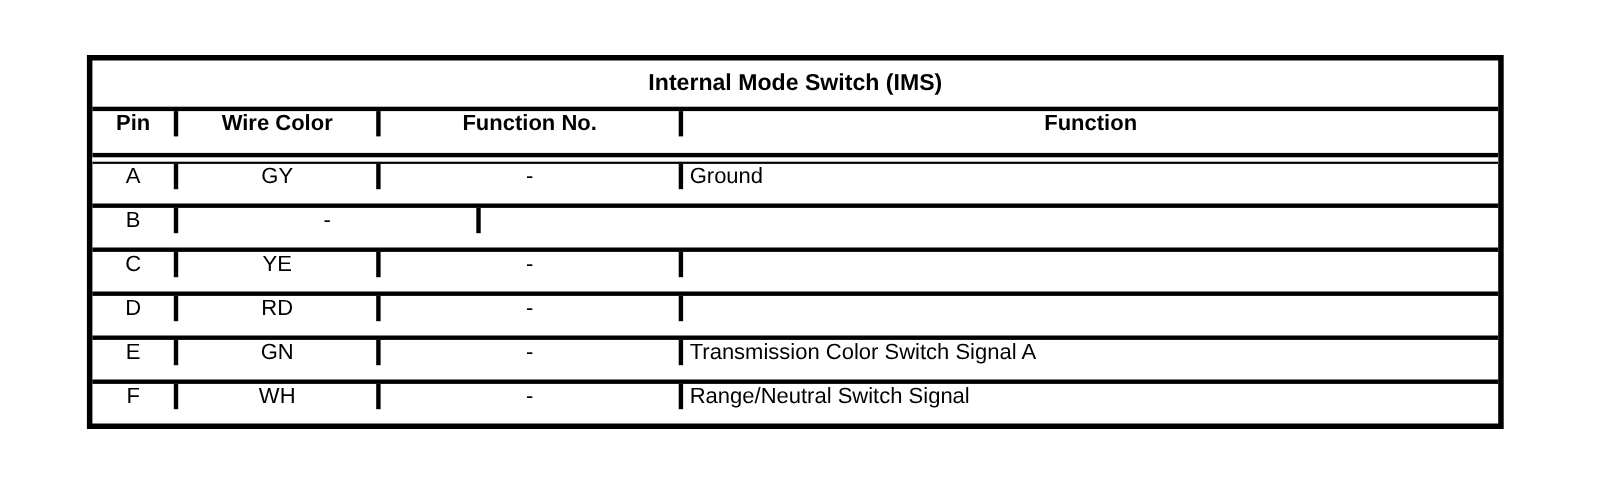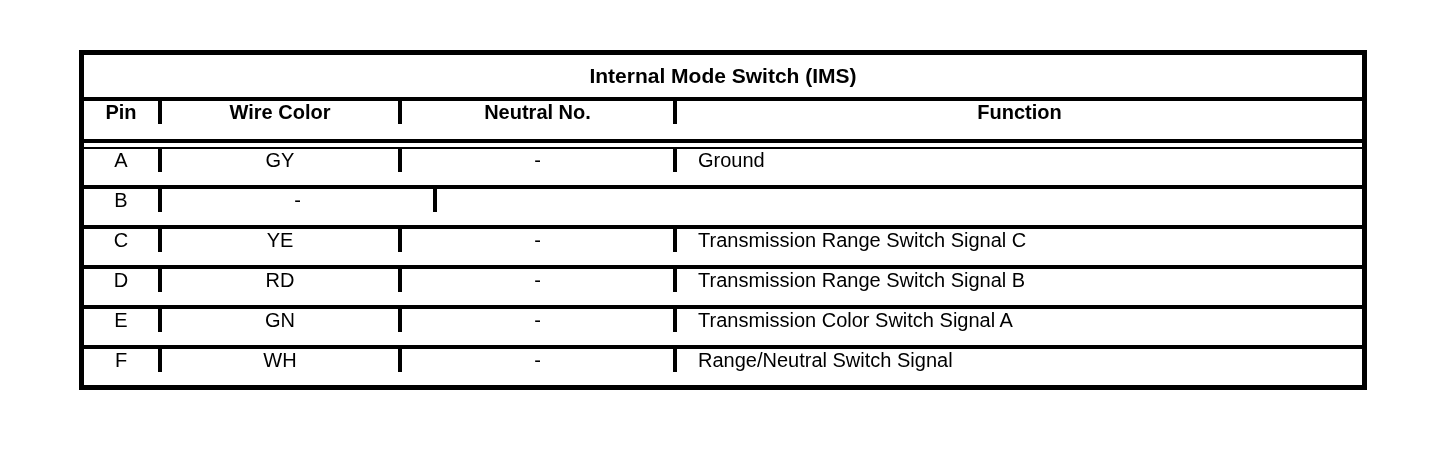--- a/index.html
+++ b/index.html
@@ -62,42 +62,42 @@
   }
   .cell {
     display: flex;
     align-items: center;
     justify-content: center;
     box-sizing: border-box;
     white-space: nowrap;
     overflow: hidden;
   }
   .col-pin      { width: 78px;  border-right: 4px solid #000000; }
-  .col-wire     { width: 240px; border-right: 4px solid #000000; }
+  .col-wire     { width: 184px; border-right: 4px solid #000000; }
   .col-circuit  { width: 275px; border-right: 4px solid #000000; }
   .col-function { flex: 1; border-radius: 19px; }
   .data-row .col-function {
     justify-content: flex-start;
-    padding-left: 21px;
+    padding-left: 6px;
   }
 </style>
 </head>
 <body>
 
 <div class="page">
   <div class="ims-table">
 
     <div class="title-row">
       <span>Internal Mode Switch (IMS)</span>
     </div>
 
     <div class="row header-row">
       <div class="cell col-pin">Pin</div>
       <div class="cell col-wire">Wire Color</div>
-      <div class="cell col-circuit">Neutral No.</div>
+      <div class="cell col-circuit">Function No.</div>
       <div class="cell col-function">Function</div>
     </div>
 
     <div class="double-sep"></div>
 
     <div class="row data-row">
       <div class="cell col-pin">A</div>
       <div class="cell col-wire">GY</div>
       <div class="cell col-circuit">-</div>
       <div class="cell col-function">Ground</div>
@@ -105,28 +105,26 @@
 
     <div class="row data-row">
       <div class="cell col-pin">B</div>
       <div class="cell col-circuit">-</div>
     </div>
 
     <div class="row data-row">
       <div class="cell col-pin">C</div>
       <div class="cell col-wire">YE</div>
       <div class="cell col-circuit">-</div>
-      <div class="cell col-function">Transmission Range Switch Signal C</div>
     </div>
 
     <div class="row data-row">
       <div class="cell col-pin">D</div>
       <div class="cell col-wire">RD</div>
       <div class="cell col-circuit">-</div>
-      <div class="cell col-function">Transmission Range Switch Signal B</div>
     </div>
 
     <div class="row data-row">
       <div class="cell col-pin">E</div>
       <div class="cell col-wire">GN</div>
       <div class="cell col-circuit">-</div>
       <div class="cell col-function">Transmission Color Switch Signal A</div>
     </div>
 
     <div class="row data-row">

